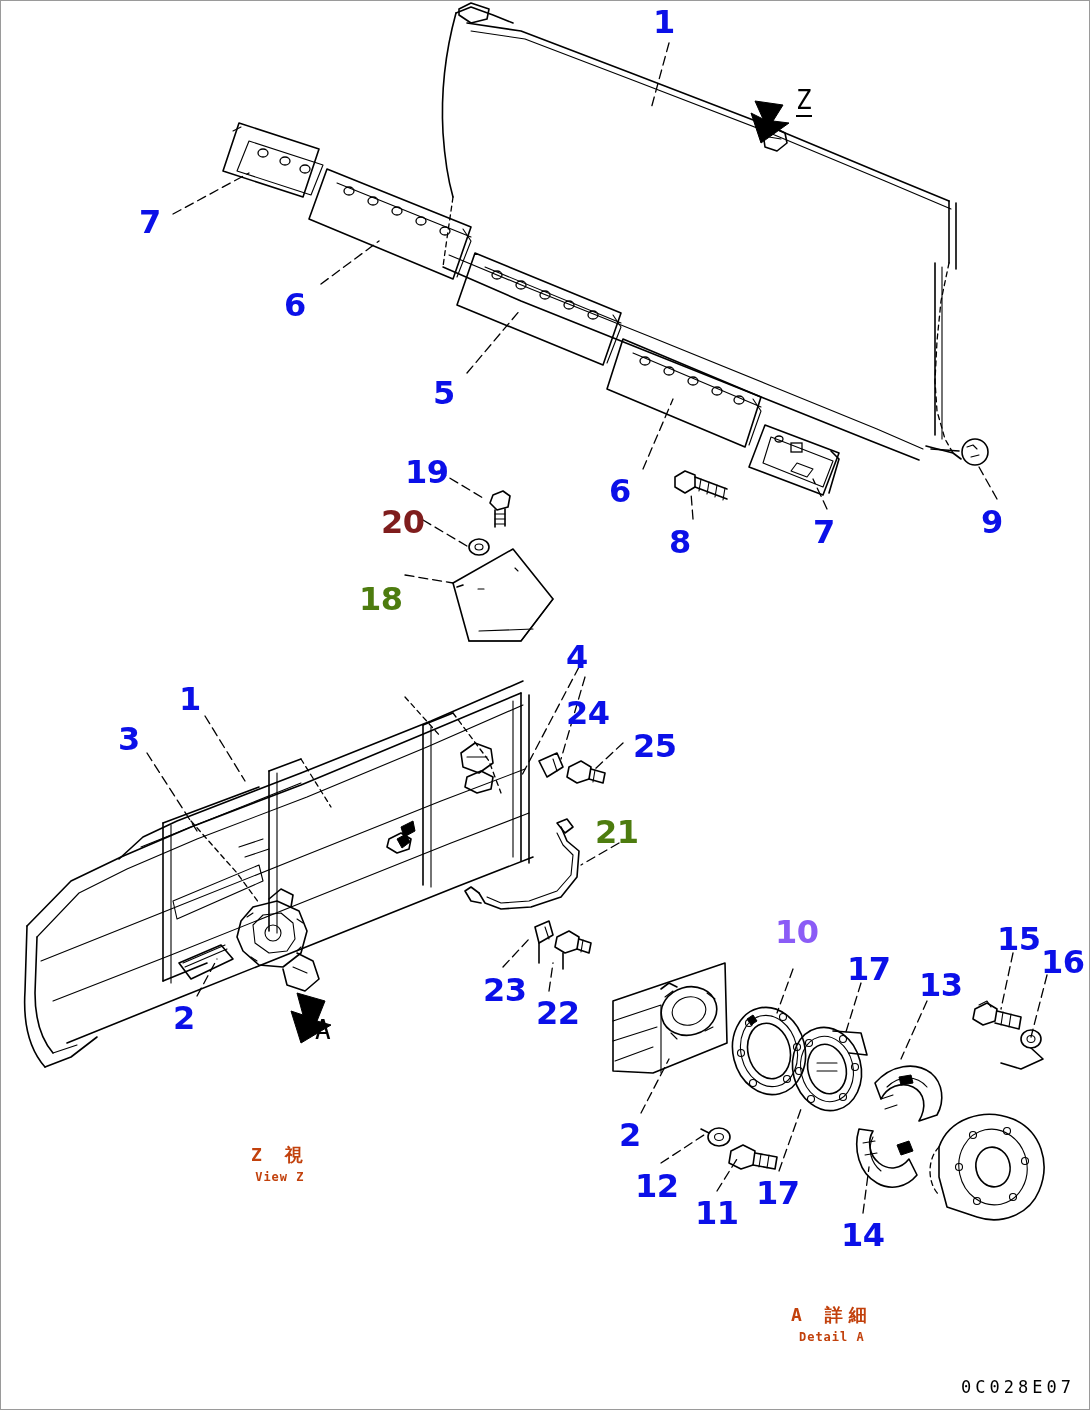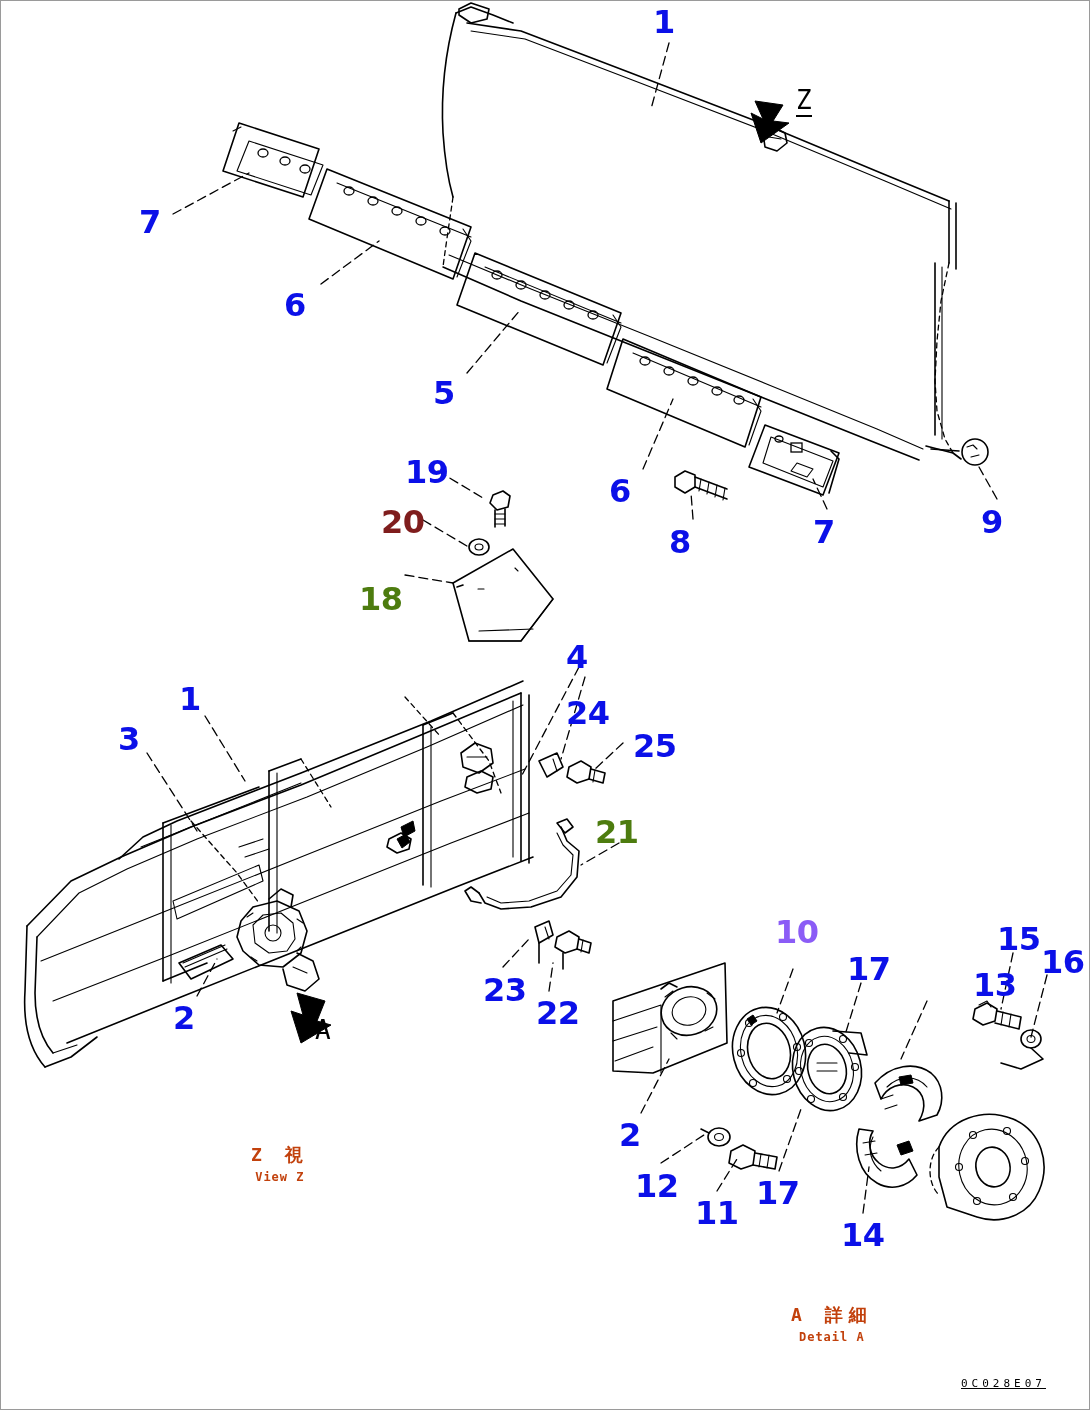--- a/index.html
+++ b/index.html
@@ -55,24 +55,23 @@
   }
   .viewlabel .en {
     display: block;
     letter-spacing: 1px;
     font-size: 12px;
   }
   .drawing-no {
     position: absolute;
     color: #000000;
     font-family: "DejaVu Sans Mono", monospace;
-    font-size: 11px;
+    font-size: 17px;
     letter-spacing: 4px;
     white-space: nowrap;
-    text-decoration: underline;
   }
   .marker-letter {
     position: absolute;
     color: #000000;
     font-family: "DejaVu Sans Mono", monospace;
     font-size: 26px;
     line-height: 26px;
     white-space: nowrap;
   }
   .marker-letter.underlined {
@@ -442,21 +441,21 @@
       <div class="callout" style="left: 117px; top: 722px; color: rgb(11, 16, 232);">3</div>
       <div class="callout" style="left: 565px; top: 640px; color: rgb(11, 16, 232);">4</div>
       <div class="callout" style="left: 565px; top: 696px; color: rgb(11, 16, 232);">24</div>
       <div class="callout" style="left: 632px; top: 729px; color: rgb(11, 16, 232);">25</div>
       <div class="callout" style="left: 594px; top: 815px; color: #4d7c0f;">21</div>
       <div class="callout" style="left: 172px; top: 1001px; color: rgb(11, 16, 232);">2</div>
       <div class="callout" style="left: 482px; top: 973px; color: rgb(11, 16, 232);">23</div>
       <div class="callout" style="left: 535px; top: 996px; color: rgb(11, 16, 232);">22</div>
       <div class="callout" style="left: 774px; top: 915px; color: #8b5cf6;">10</div>
       <div class="callout" style="left: 846px; top: 952px; color: rgb(11, 16, 232);">17</div>
-      <div class="callout" style="left: 972px; top: 968px; color: rgb(11, 16, 232);">13</div>
+      <div class="callout" style="left: 918px; top: 968px; color: rgb(11, 16, 232);">13</div>
       <div class="callout" style="left: 996px; top: 922px; color: rgb(11, 16, 232);">15</div>
       <div class="callout" style="left: 1040px; top: 945px; color: rgb(11, 16, 232);">16</div>
       <div class="callout" style="left: 618px; top: 1118px; color: rgb(11, 16, 232);">2</div>
       <div class="callout" style="left: 634px; top: 1169px; color: rgb(11, 16, 232); text-align: center;">12</div>
       <div class="callout" style="left: 694px; top: 1196px; color: rgb(11, 16, 232);">11</div>
       <div class="callout" style="left: 755px; top: 1176px; color: rgb(11, 16, 232);">17</div>
       <div class="callout" style="left: 840px; top: 1218px; color: rgb(11, 16, 232);">14</div>
     </div>
 
   <div class="marker-letter underlined" style="left:795px; top:86px;">Z</div>

